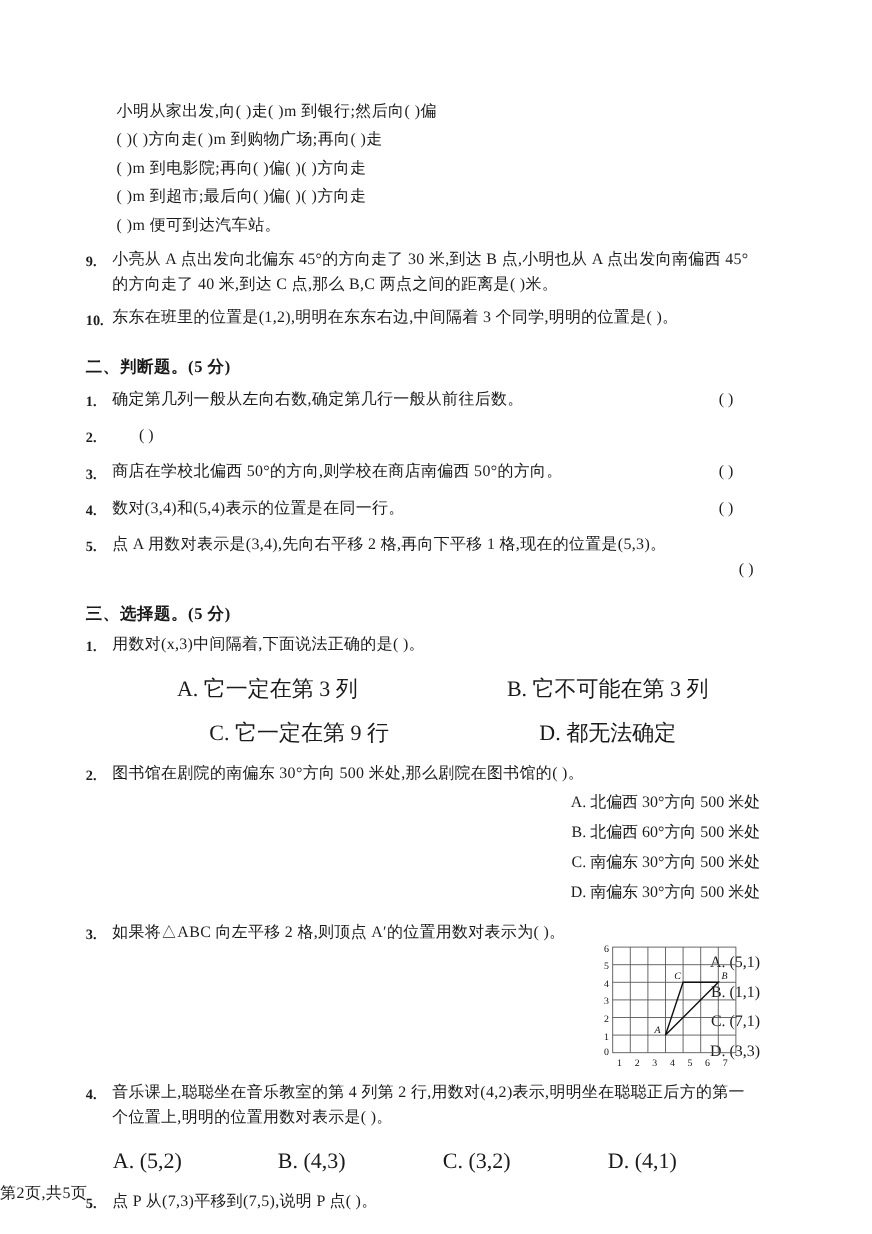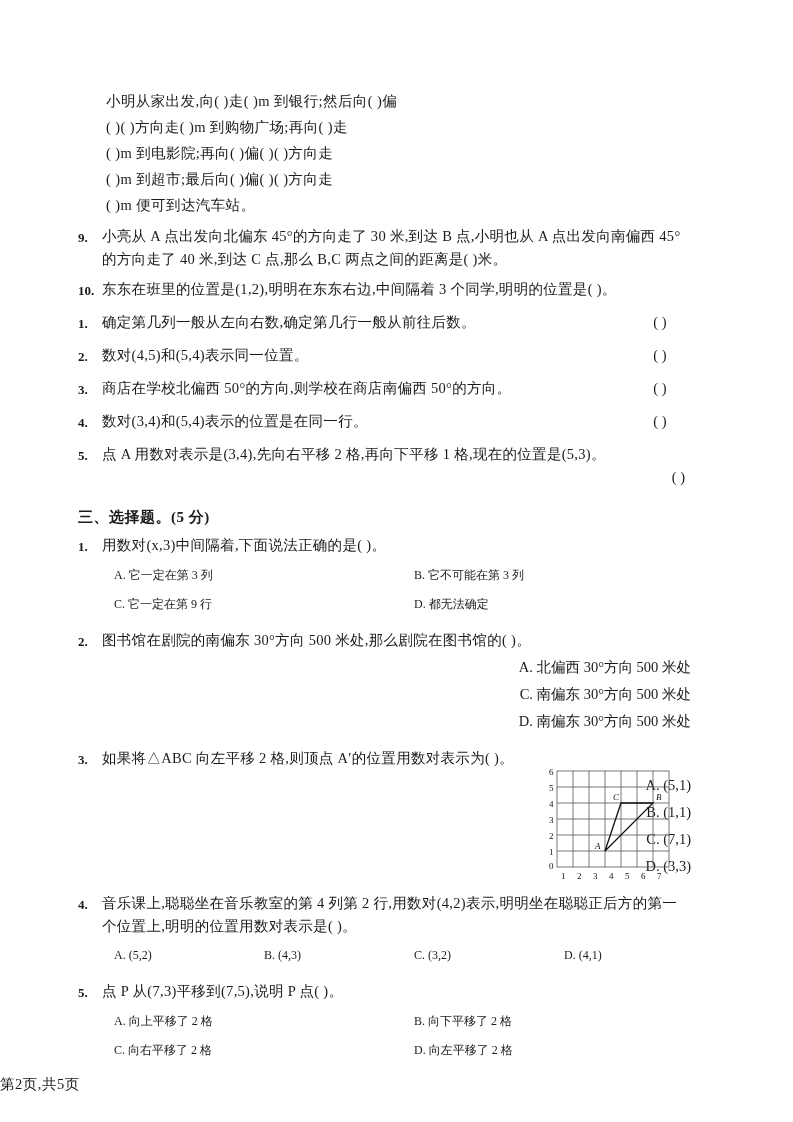--- a/index.html
+++ b/index.html
@@ -76,24 +76,25 @@
     white-space: nowrap;
   }
   .tf-paren-below {
     text-align: right;
     padding-right: 6px;
     font-size: 14.5px;
     margin-top: 2px;
   }
   .opts {
     display: flex;
-    font-size: 12px;
+    font-size: 20px;
     line-height: 24px;
     padding-left: 36px;
-    margin-top: 5px;
+    margin-top: 16px;
+    justify-content: center;
   }
   .opts .o {
     flex: 0 0 auto;
   }
   .opt-line {
     font-size: 14.5px;
     line-height: 25px;
     padding-left: 36px;
     margin-top: 2px;
     text-align: right;
@@ -134,30 +135,30 @@
   <div class="item">
     <div class="num">9.</div>
     <div class="body">小亮从 A 点出发向北偏东 45°的方向走了 30 米,到达 B 点,小明也从 A 点出发向南偏西 45°的方向走了 40 米,到达 C 点,那么 B,C 两点之间的距离是(        )米。</div>
   </div>
 
   <div class="item">
     <div class="num">10.</div>
     <div class="body">东东在班里的位置是(1,2),明明在东东右边,中间隔着 3 个同学,明明的位置是(            )。</div>
   </div>
 
+  <div class="section-head">二、判断题。(5 分)</div>
 
   <div>
     <div class="tf-row">
       <div class="num">1.</div>
       <div class="body">确定第几列一般从左向右数,确定第几行一般从前往后数。</div>
       <div class="paren">(    )</div>
     </div>
     <div class="tf-row">
       <div class="num">2.</div>
-      <div class="body">数对(4,5)和(5,4)表示同一位置。</div>
       <div class="paren">(    )</div>
     </div>
     <div class="tf-row">
       <div class="num">3.</div>
       <div class="body">商店在学校北偏西 50°的方向,则学校在商店南偏西 50°的方向。</div>
       <div class="paren">(    )</div>
     </div>
     <div class="tf-row">
       <div class="num">4.</div>
       <div class="body">数对(3,4)和(5,4)表示的位置是在同一行。</div>
@@ -185,20 +186,21 @@
     <div class="opts opts-2">
       <div class="o">C. 它一定在第 9 行</div>
       <div class="o">D. 都无法确定</div>
     </div>
 
     <div class="item" style="margin-top:13px;">
       <div class="num">2.</div>
       <div class="body">图书馆在剧院的南偏东 30°方向 500 米处,那么剧院在图书馆的(          )。</div>
     </div>
     <div class="opt-line">A. 北偏西 30°方向 500 米处</div>
+    <div class="opt-line">B. 北偏西 60°方向 500 米处</div>
     <div class="opt-line">C. 南偏东 30°方向 500 米处</div>
     <div class="opt-line">D. 南偏东 30°方向 500 米处</div>
 
     <div class="q3wrap">
       <div class="item" style="margin-top:13px;">
         <div class="num">3.</div>
         <div class="body">如果将△ABC 向左平移 2 格,则顶点 A′的位置用数对表示为(          )。</div>
       </div>
       <div class="opt-line">A. (5,1)</div>
       <div class="opt-line">B. (1,1)</div>

